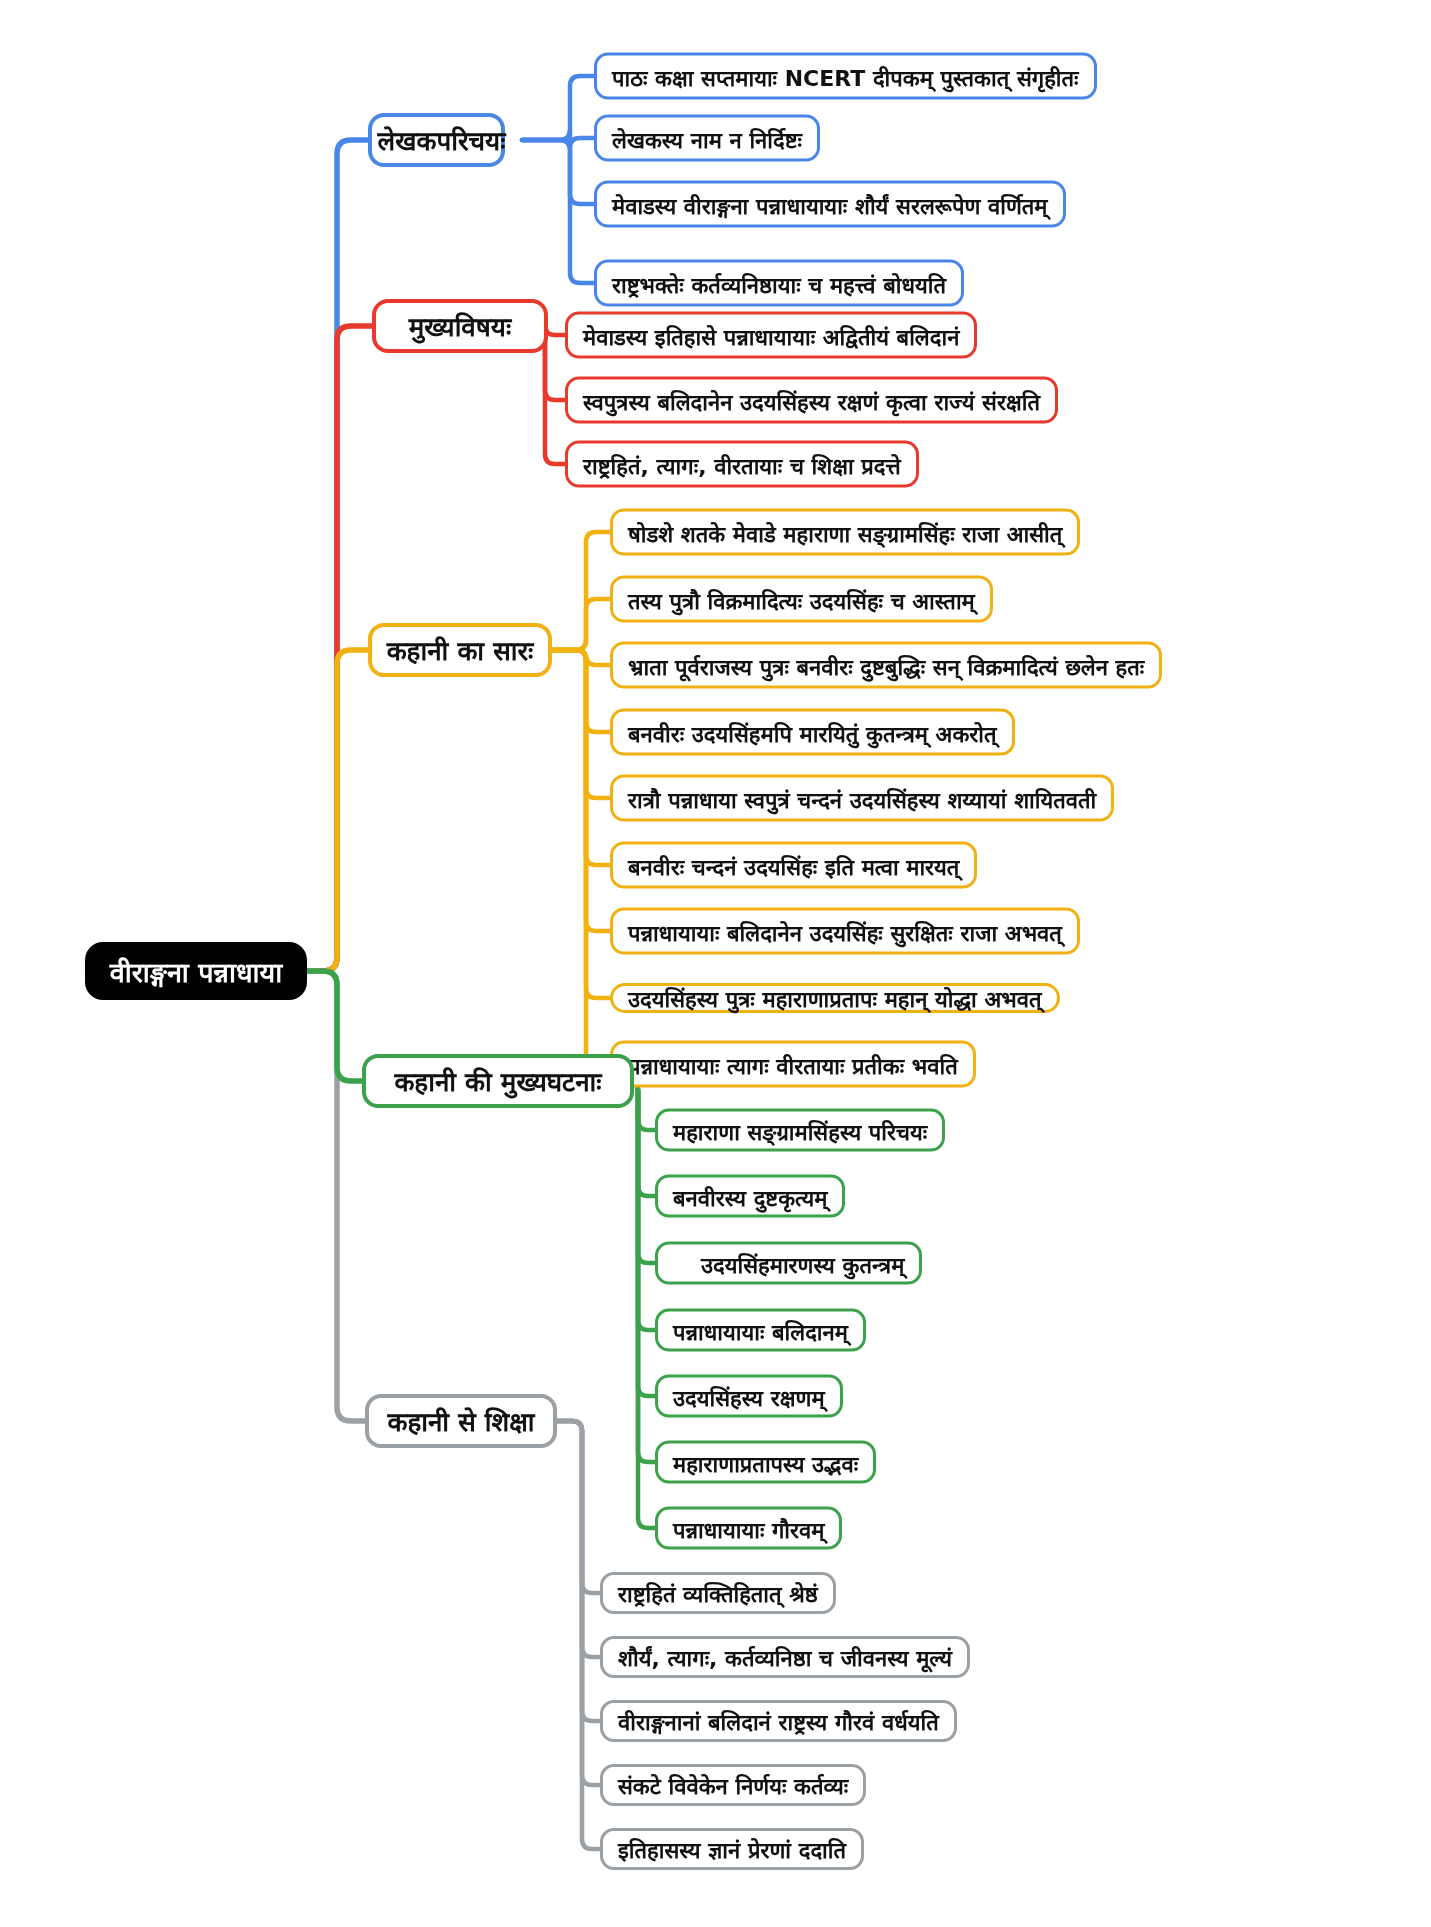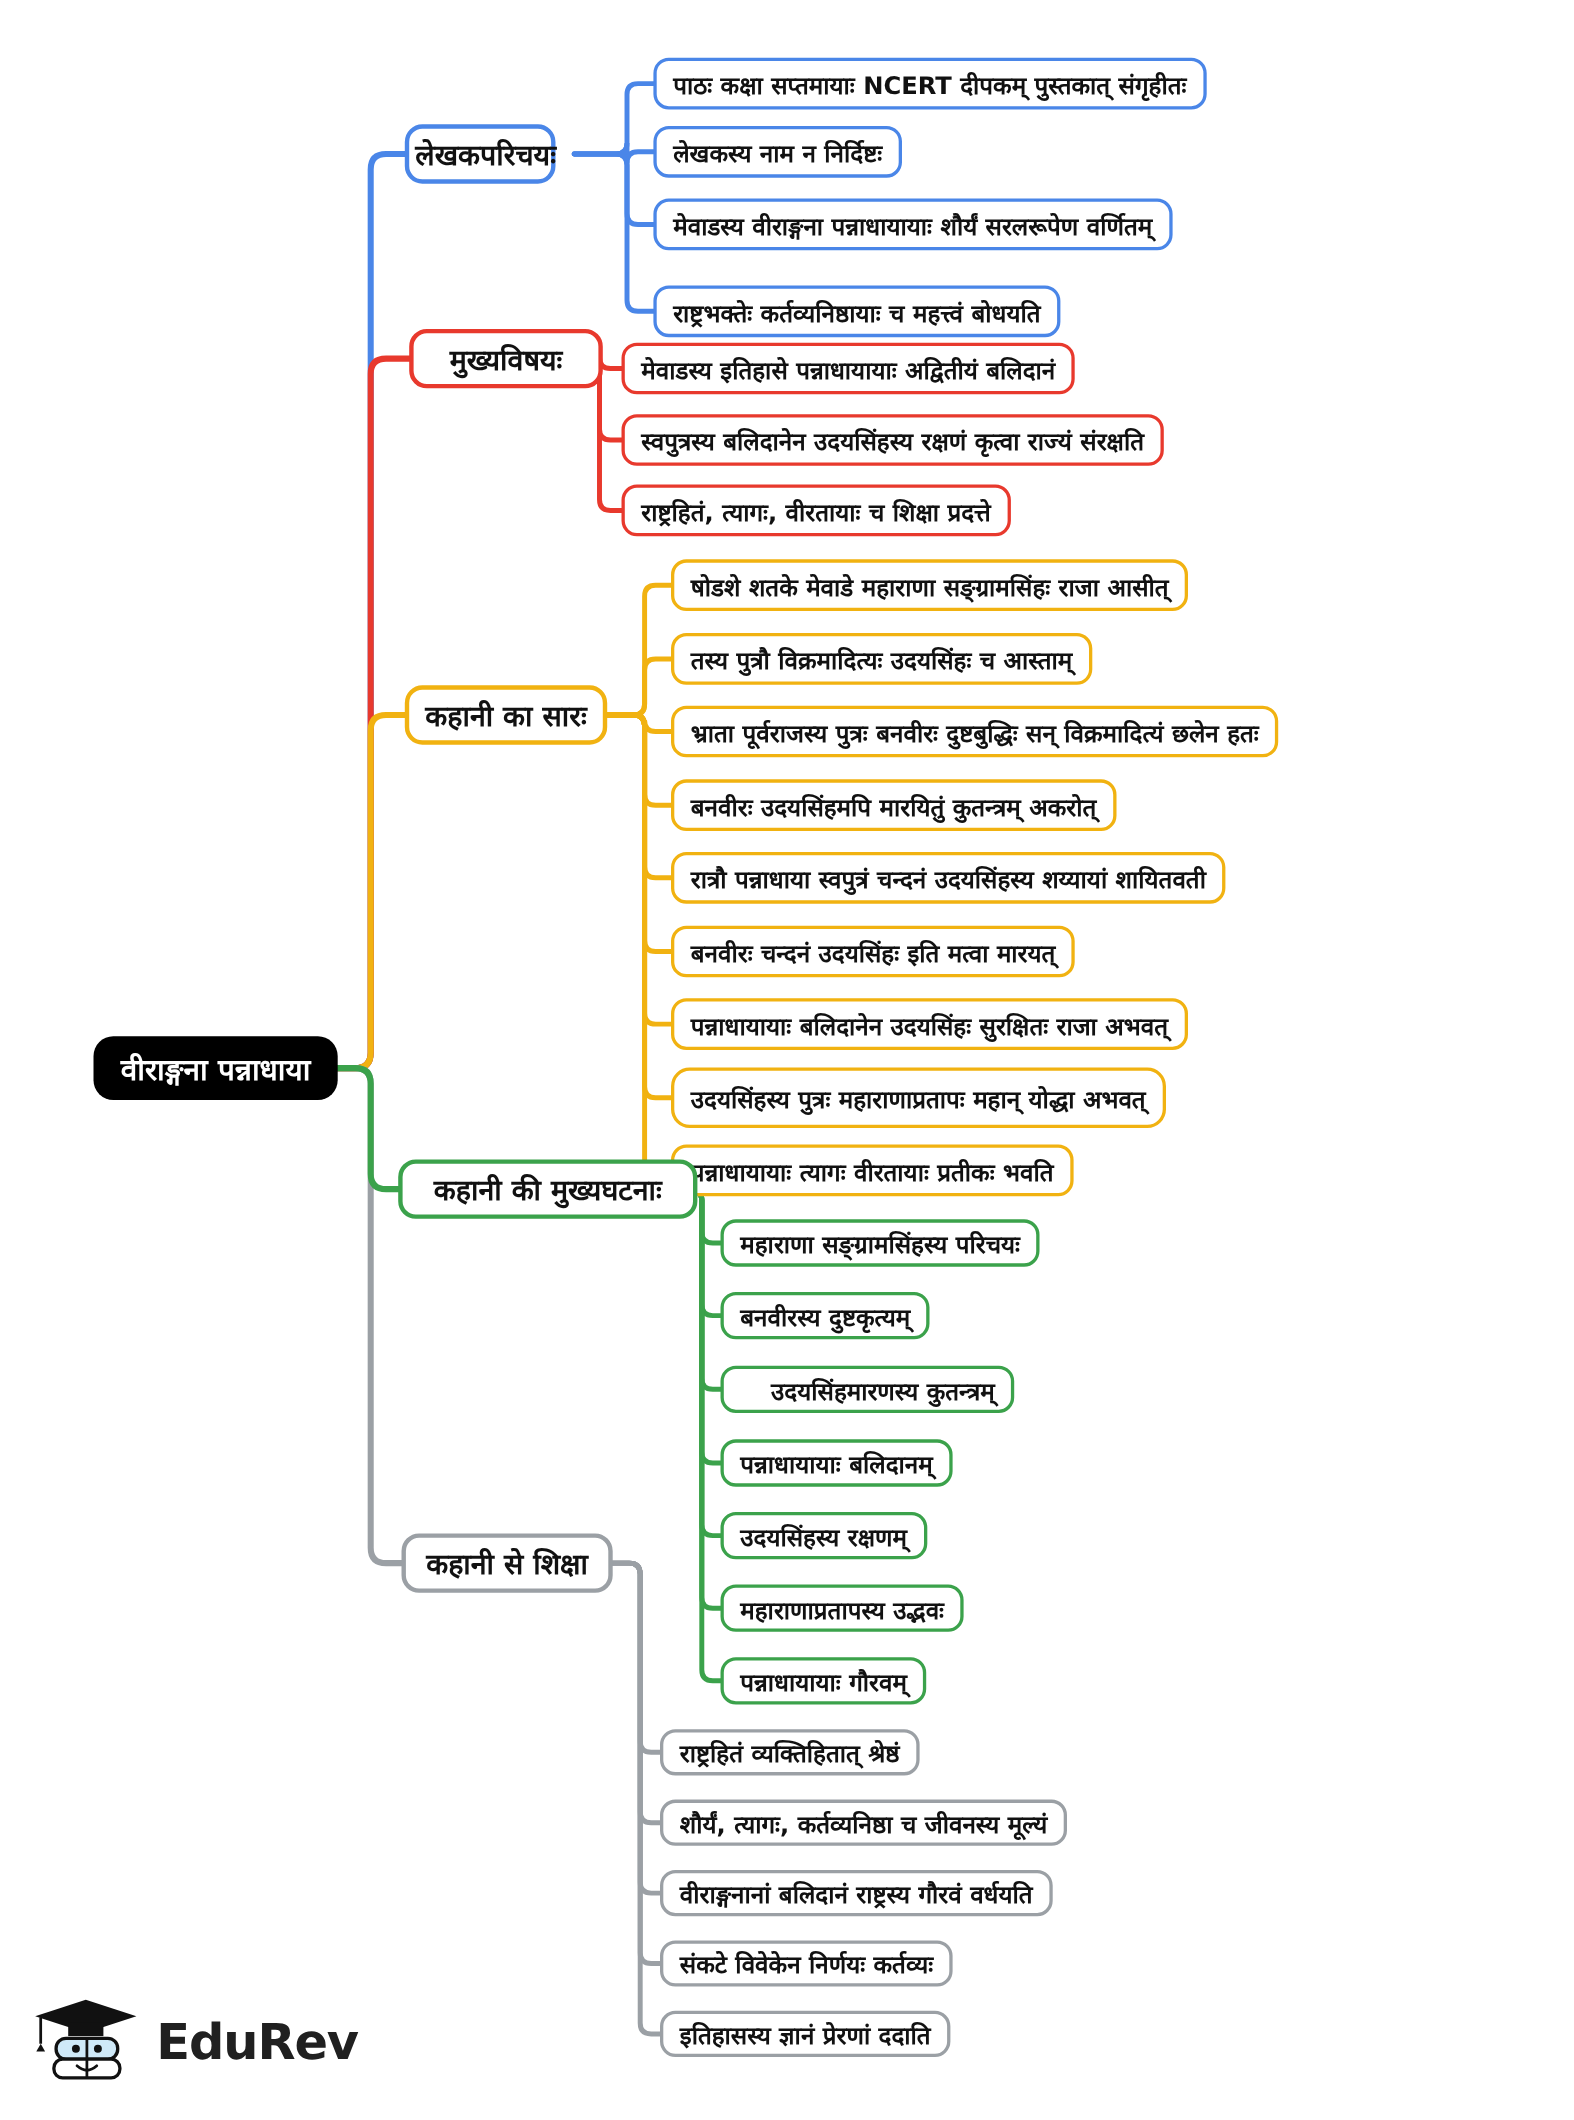--- a/index.html
+++ b/index.html
@@ -84,49 +84,34 @@
       <div class="node child" style="left: 565px; top: 335px; height: 47px; border-color: rgb(232, 57, 45);">मेवाडस्य इतिहासे पन्नाधायायाः अद्वितीयं बलिदानं</div>
       <div class="node child" style="left: 565px; top: 400px; height: 47px; border-color: rgb(232, 57, 45);">स्वपुत्रस्य बलिदानेन उदयसिंहस्य रक्षणं कृत्वा राज्यं संरक्षति</div>
       <div class="node child" style="left: 565px; top: 464px; height: 47px; border-color: rgb(232, 57, 45);">राष्ट्रहितं, त्यागः, वीरतायाः च शिक्षा प्रदत्ते</div>
       <div class="node child" style="left: 610px; top: 532px; height: 47px; border-color: rgb(241, 178, 17);">षोडशे शतके मेवाडे महाराणा सङ्ग्रामसिंहः राजा आसीत्</div>
       <div class="node child" style="left: 610px; top: 599px; height: 47px; border-color: rgb(241, 178, 17);">तस्य पुत्रौ विक्रमादित्यः उदयसिंहः च आस्ताम्</div>
       <div class="node child" style="left: 610px; top: 665px; height: 47px; border-color: rgb(241, 178, 17);">भ्राता पूर्वराजस्य पुत्रः बनवीरः दुष्टबुद्धिः सन् विक्रमादित्यं छलेन हतः</div>
       <div class="node child" style="left: 610px; top: 732px; height: 47px; border-color: rgb(241, 178, 17);">बनवीरः उदयसिंहमपि मारयितुं कुतन्त्रम् अकरोत्</div>
       <div class="node child" style="left: 610px; top: 798px; height: 47px; border-color: rgb(241, 178, 17);">रात्रौ पन्नाधाया स्वपुत्रं चन्दनं उदयसिंहस्य शय्यायां शायितवती</div>
       <div class="node child" style="left: 610px; top: 865px; height: 47px; border-color: rgb(241, 178, 17);">बनवीरः चन्दनं उदयसिंहः इति मत्वा मारयत्</div>
       <div class="node child" style="left: 610px; top: 931px; height: 47px; border-color: rgb(241, 178, 17);">पन्नाधायायाः बलिदानेन उदयसिंहः सुरक्षितः राजा अभवत्</div>
-      <div class="node child" style="left: 610px; top: 998px; height: 55px; border-color: rgb(241, 178, 17); border-radius: 17px;">उदयसिंहस्य पुत्रः महाराणाप्रतापः महान् योद्धा अभवत्</div>
+      <div class="node child" style="left: 610px; top: 998px; height: 30px; border-color: rgb(241, 178, 17); border-radius: 17px;">उदयसिंहस्य पुत्रः महाराणाप्रतापः महान् योद्धा अभवत्</div>
       <div class="node child" style="left: 610px; top: 1064px; height: 47px; border-color: rgb(241, 178, 17);">पन्नाधायायाः त्यागः वीरतायाः प्रतीकः भवति</div>
       <div class="node child" style="left: 655px; top: 1130px; height: 43px; border-color: rgb(59, 162, 75);">महाराणा सङ्ग्रामसिंहस्य परिचयः</div>
       <div class="node child" style="left: 655px; top: 1196px; height: 43px; border-color: rgb(59, 162, 75);">बनवीरस्य दुष्टकृत्यम्</div>
       <div class="node child" style="left: 655px; top: 1263px; height: 43px; border-color: rgb(59, 162, 75); padding-left: 43px;">उदयसिंहमारणस्य कुतन्त्रम्</div>
       <div class="node child" style="left: 655px; top: 1330px; height: 43px; border-color: rgb(59, 162, 75);">पन्नाधायायाः बलिदानम्</div>
       <div class="node child" style="left: 655px; top: 1396px; height: 43px; border-color: rgb(59, 162, 75);">उदयसिंहस्य रक्षणम्</div>
       <div class="node child" style="left: 655px; top: 1462px; height: 43px; border-color: rgb(59, 162, 75);">महाराणाप्रतापस्य उद्भवः</div>
       <div class="node child" style="left: 655px; top: 1528px; height: 43px; border-color: rgb(59, 162, 75);">पन्नाधायायाः गौरवम्</div>
       <div class="node child" style="left: 600px; top: 1593px; height: 42px; border-color: rgb(155, 160, 165);">राष्ट्रहितं व्यक्तिहितात् श्रेष्ठं</div>
       <div class="node child" style="left: 600px; top: 1657px; height: 42px; border-color: rgb(155, 160, 165);">शौर्यं, त्यागः, कर्तव्यनिष्ठा च जीवनस्य मूल्यं</div>
       <div class="node child" style="left: 600px; top: 1721px; height: 42px; border-color: rgb(155, 160, 165);">वीराङ्गनानां बलिदानं राष्ट्रस्य गौरवं वर्धयति</div>
       <div class="node child" style="left: 600px; top: 1785px; height: 42px; border-color: rgb(155, 160, 165);">संकटे विवेकेन निर्णयः कर्तव्यः</div>
       <div class="node child" style="left: 600px; top: 1849px; height: 42px; border-color: rgb(155, 160, 165);">इतिहासस्य ज्ञानं प्रेरणां ददाति</div>
       <div class="node blabel" style="left: 368px; top: 140px; width: 137px; border-color: rgb(74, 134, 232); padding-left: 16px;">लेखकपरिचयः</div>
       <div class="node blabel" style="left: 372px; top: 326px; width: 176px; border-color: rgb(232, 57, 45);">मुख्यविषयः</div>
       <div class="node blabel" style="left: 368px; top: 650px; width: 184px; border-color: rgb(241, 178, 17);">कहानी का सारः</div>
       <div class="node blabel" style="left: 362px; top: 1081px; width: 272px; border-color: rgb(59, 162, 75);">कहानी की मुख्यघटनाः</div>
       <div class="node blabel" style="left: 365px; top: 1421px; width: 192px; border-color: rgb(155, 160, 165);">कहानी से शिक्षा</div>
     </div>
 
-  <div id="logo">
-    <svg width="100" height="88" viewBox="0 0 100 88">
-      <line x1="9" y1="22" x2="9" y2="46" stroke="#111" stroke-width="2.5"></line>
-      <path d="M9 46 l4 7 h-8 z" fill="#111"></path>
-      <polygon points="50,6 96,21 50,36 4,21" fill="#111"></polygon>
-      <rect x="34" y="27" width="32" height="12" fill="#111"></rect>
-      <rect x="23" y="41" width="56" height="19" rx="9" fill="#cfe9f8" stroke="#111" stroke-width="3"></rect>
-      <circle cx="41" cy="50.5" r="3.6" fill="#111"></circle>
-      <circle cx="61" cy="50.5" r="3.6" fill="#111"></circle>
-      <rect x="21" y="60" width="60" height="17" rx="8" fill="#ffffff" stroke="#111" stroke-width="3"></rect>
-      <line x1="51" y1="41" x2="51" y2="77" stroke="#111" stroke-width="2.5"></line>
-      <path d="M42 66 q9 8 18 0" fill="none" stroke="#111" stroke-width="2.5" stroke-linecap="round"></path>
-    </svg>
-    <span class="brand">EduRev</span>
-  </div>
 </div>
 
 </body></html>

